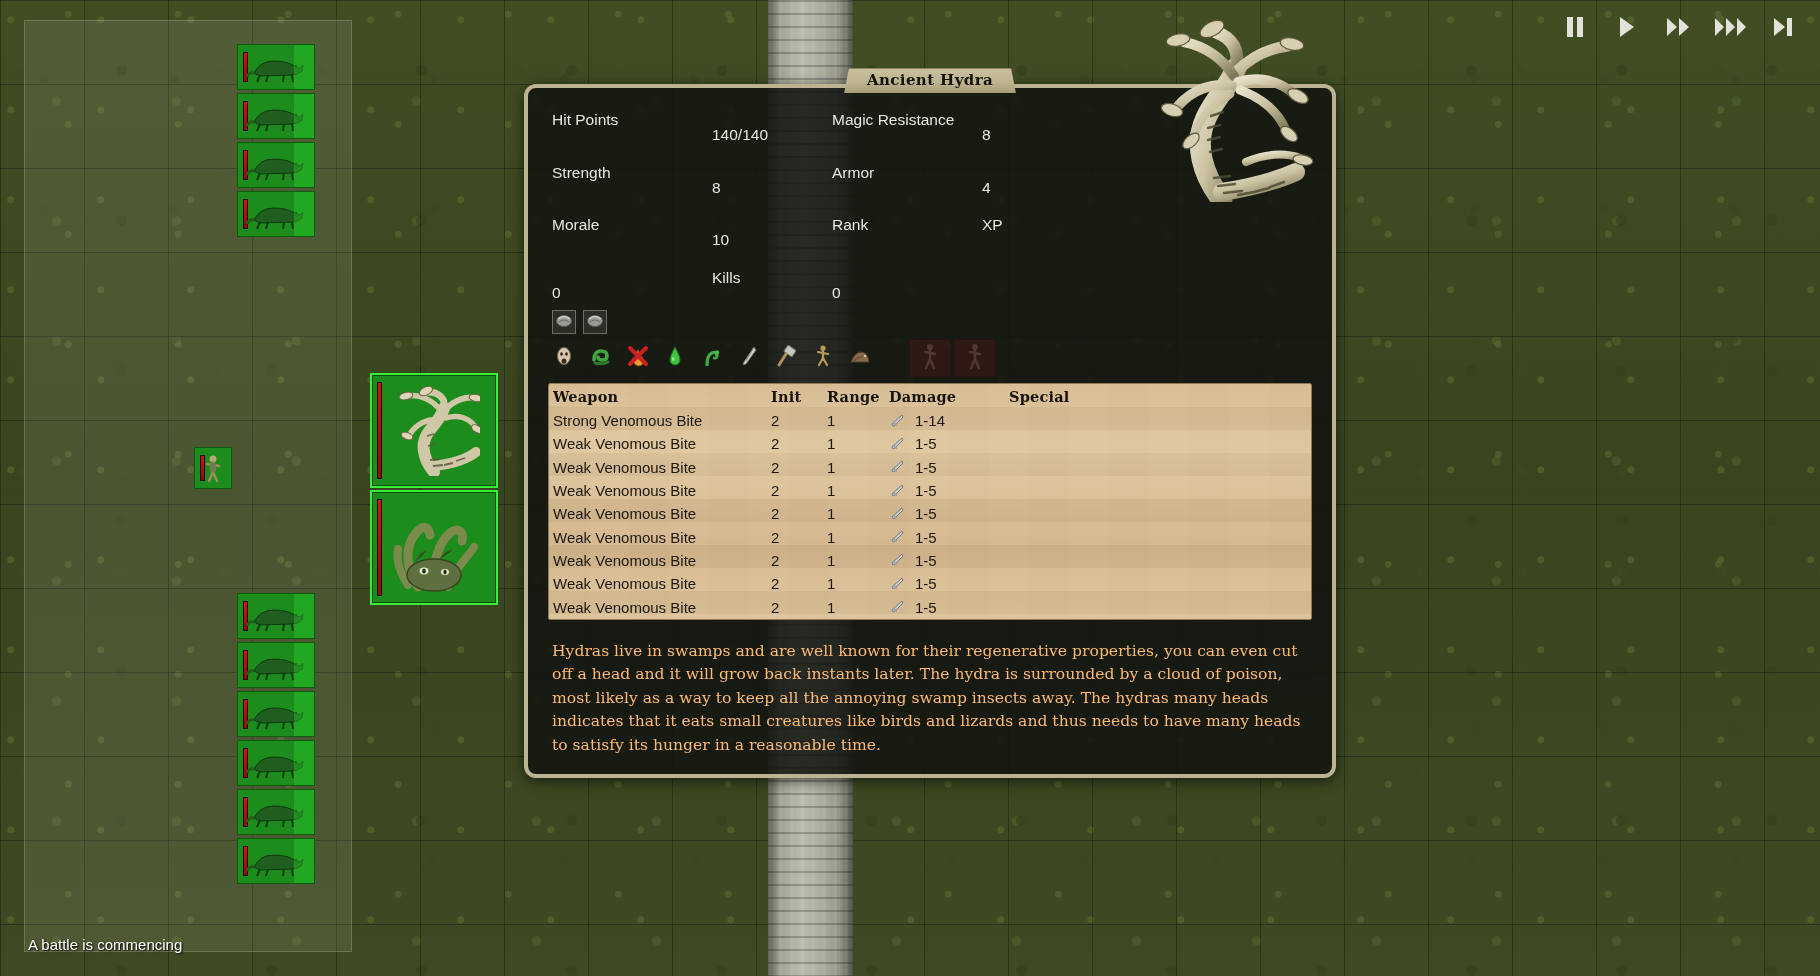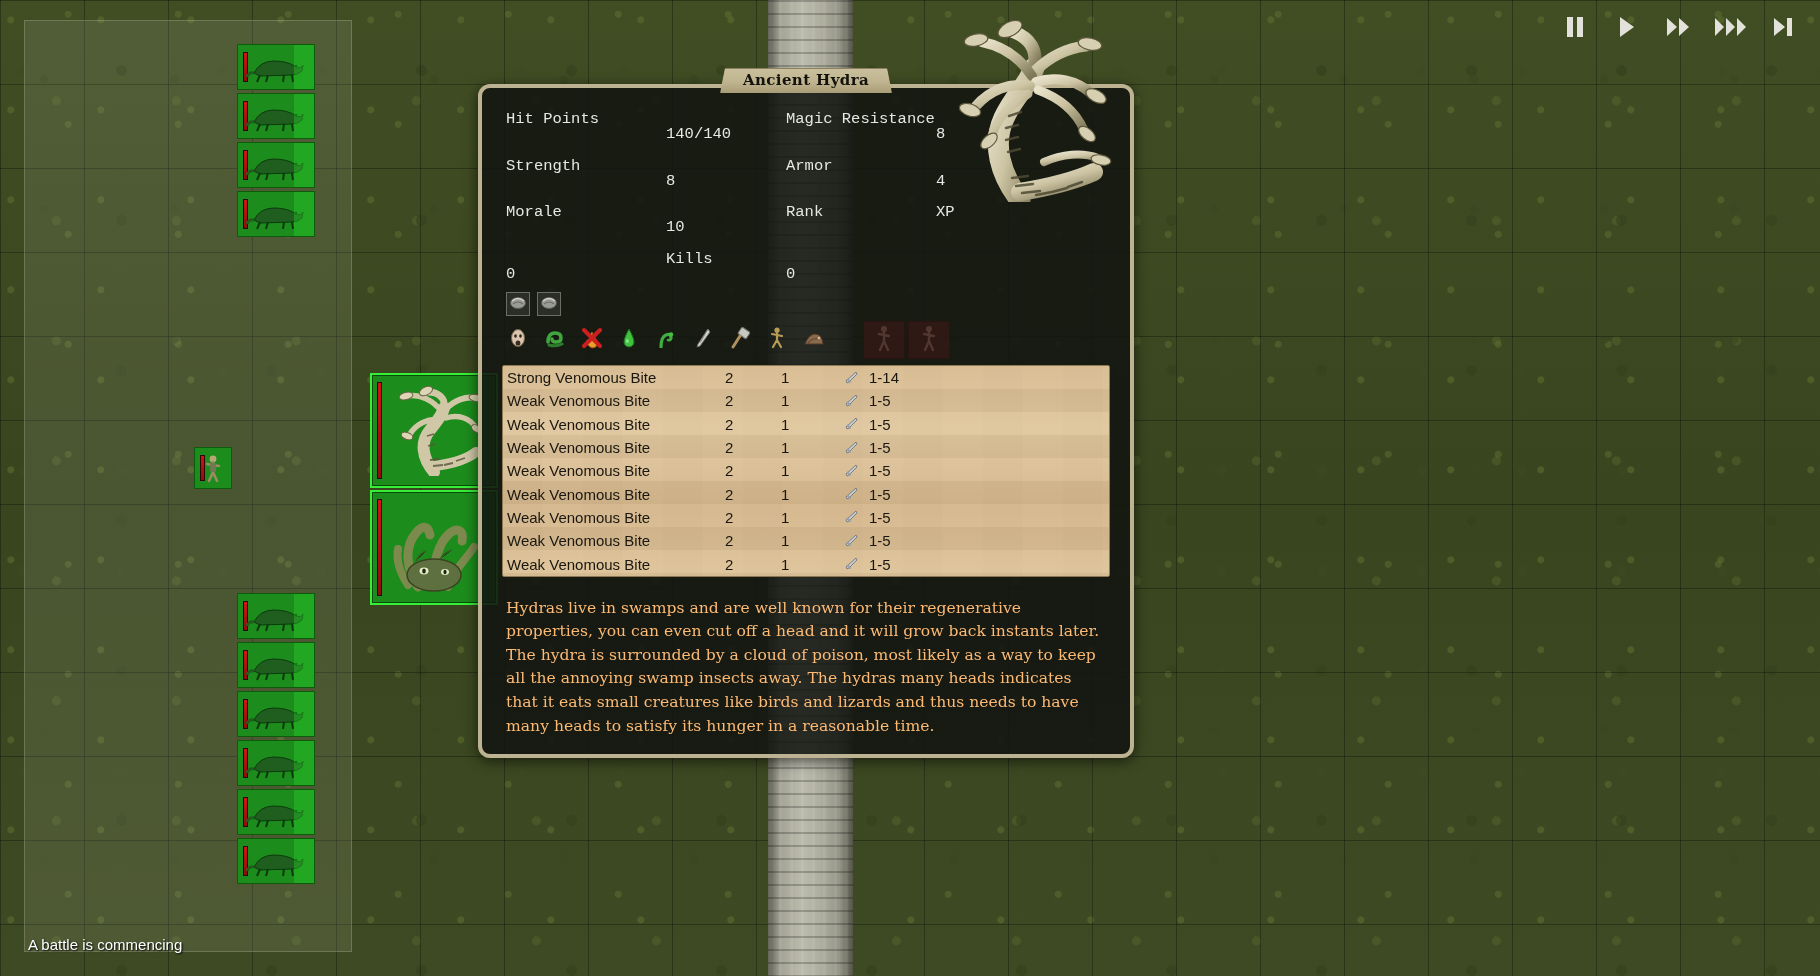--- a/index.html
+++ b/index.html
@@ -106,21 +106,21 @@
     position: absolute;
     left: 24px; bottom: 20px;
     padding: 3px 4px;
     color: #ffffff;
     font-size: 15px;
     text-shadow: 1px 1px 2px #000;
     z-index: 40;
   }
 
   
-  .panel-wrap { position: absolute; left: 478px; top: 84px; width: 656px; z-index: 30; }
+  .panel-wrap { position: absolute; left: 524px; top: 84px; width: 812px; z-index: 30; }
 
   .portrait {
     position: absolute;
     right: 6px; top: -82px;
     width: 212px; height: 200px;
     pointer-events: none;
     z-index: 33;
   }
   .portrait svg { display: block; width: 100%; height: 100%; }
 
@@ -151,25 +151,24 @@
     border-radius: 12px;
     padding: 18px 20px 16px;
     z-index: 32;
     box-shadow: 0 3px 14px rgba(0,0,0,.6);
   }
 
   
   .stats {
     display: grid;
     grid-template-columns: 160px 120px 150px 1fr;
-    row-gap: 8px;
+    row-gap: 14px;
     color: #e6e6e2;
     font-size: 15.5px;
     padding: 2px 4px 0 4px;
-    font-family: Liberation Mono, monospace;
   }
   .stats div { line-height: 23.5px; white-space: nowrap; }
   .stats .lbl { color: #e7e7e3; }
   .stats .val { color: #e7e7e3; margin-top: 15px; }
 
   
   .resist-row { display: flex; gap: 7px; padding: 6px 4px 0 4px; }
   .resist-box {
     width: 24px; height: 24px;
     border: 1px solid #6d6d63;
@@ -628,20 +627,27 @@
           </div>
           <div class="ability disabled">
             <span><svg width="20" height="28" viewBox="0 0 20 28" xmlns="http://www.w3.org/2000/svg">
                 <circle cx="10" cy="5" r="3" fill="#8a5a52" opacity=".75"></circle>
                 <path d="M10 8 L10 17 M10 17 L6 26 M10 17 L14 26 M10 11 L5 10 M10 11 L15 12" stroke="#8a5a52" stroke-width="2.4" stroke-linecap="round" fill="none" opacity=".75"></path>
               </svg></span>
           </div>
         </div>
 
       <div class="wtable">
+        <div class="wrow head" id="wtable-head">
+            <div>Weapon</div>
+            <div>Init</div>
+            <div>Range</div>
+            <div>Damage</div>
+            <div>Special</div>
+          </div>
         <div id="wtable-body">
             <div class="wrow">
               <div>Strong Venomous Bite</div>
               <div>2</div>
               <div>1</div>
               <div class="dmg">
                 <span>
                   <svg width="16" height="16" viewBox="0 0 16 16" xmlns="http://www.w3.org/2000/svg">
                     <path d="M13 2 L14 4 L6 12 L4 13 L3 11 Z" fill="#c9cdd2" stroke="#70757c" stroke-width=".9"></path>
                     <path d="M4.5 9.5 L7 12" stroke="#9aa0a7" stroke-width="2" stroke-linecap="round"></path>

